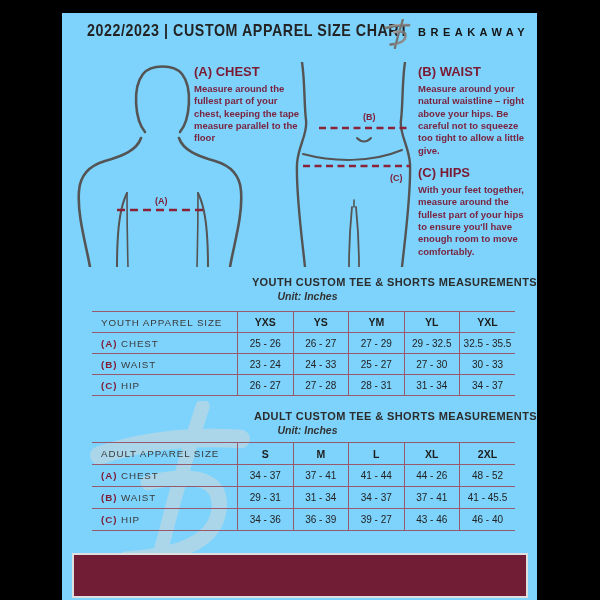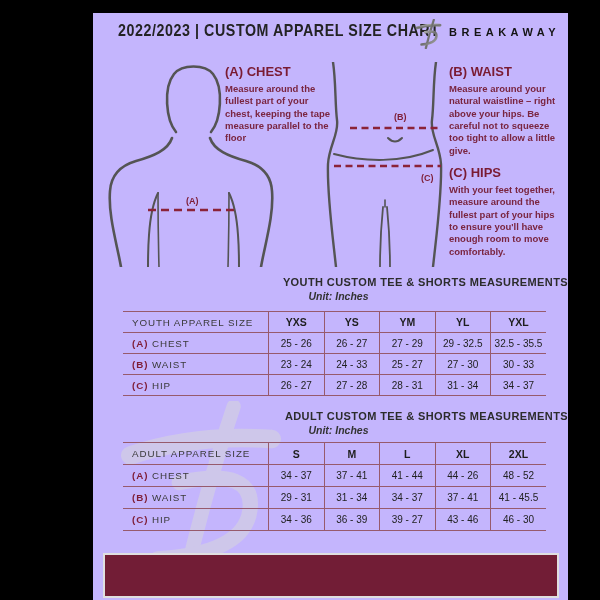--- a/index.html
+++ b/index.html
@@ -1,18 +1,18 @@
 <!DOCTYPE html>
 <html><head>
 <meta charset="utf-8">
 <style>
   html,body{margin:0;padding:0;background:#000;}
   .canvas{position:relative;width:600px;height:600px;background:#000;overflow:hidden;
           font-family:"Liberation Sans",sans-serif;}
-  .page{position:absolute;left:62px;top:13px;width:475px;height:587px;background:#c4b5fd;margin-left:31px;}
+  .page{position:absolute;left:62px;top:13px;width:475px;height:587px;background:#7dd3fc;}
 
   
   .doc-title{position:absolute;left:25px;top:7px;font-size:15px;font-weight:700;color:#232323;
              letter-spacing:.6px;transform:scale(.95,1.12);transform-origin:left top;white-space:nowrap;}
   .logo{position:absolute;left:322px;top:6px;width:27px;height:30px;}
   .brand{position:absolute;left:356px;top:13px;font-size:11px;font-weight:700;color:#141414;
          letter-spacing:4.5px;white-space:nowrap;}
 
   
   .fig{position:absolute;}
@@ -176,21 +176,21 @@
             <td>34 - 37</td>
             <td>37 - 41</td>
             <td>41 - 45.5</td>
           </tr>
           <tr>
             <td class="lbl"><span class="pfx">(C)</span> HIP</td>
             <td>34 - 36</td>
             <td>36 - 39</td>
             <td>39 - 27</td>
             <td>43 - 46</td>
-            <td>46 - 30</td>
+            <td>46 - 40</td>
           </tr>
         </tbody>
       </table>
 
     <svg class="watermark" viewBox="0 0 30 34" preserveAspectRatio="xMidYMid meet">
       <path d="M2 10 Q 14 6 28 7" fill="none" stroke="#d9d9d9" stroke-width="3.4" stroke-linecap="round"></path>
       <path d="M21 1 Q 16 16 12 33" fill="none" stroke="#d9d9d9" stroke-width="2.6" stroke-linecap="round"></path>
       <path d="M11 15 Q 25 12 24 20 Q 23 28 7 29" fill="none" stroke="#d9d9d9" stroke-width="2.8" stroke-linecap="round"></path>
     </svg>
 

